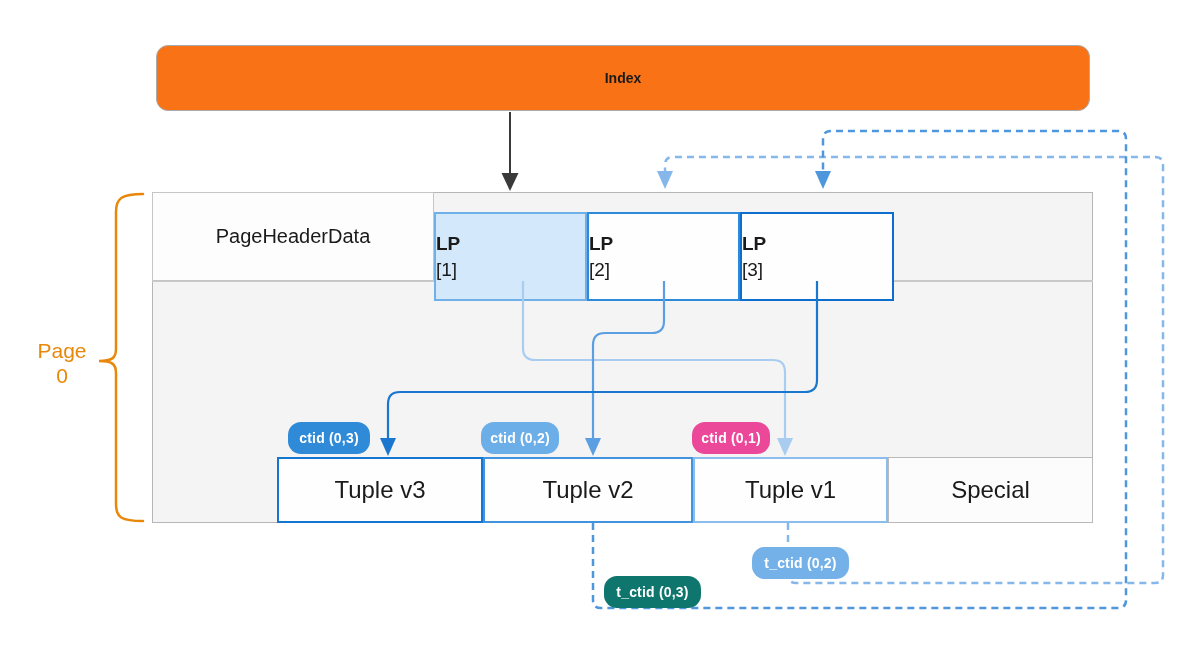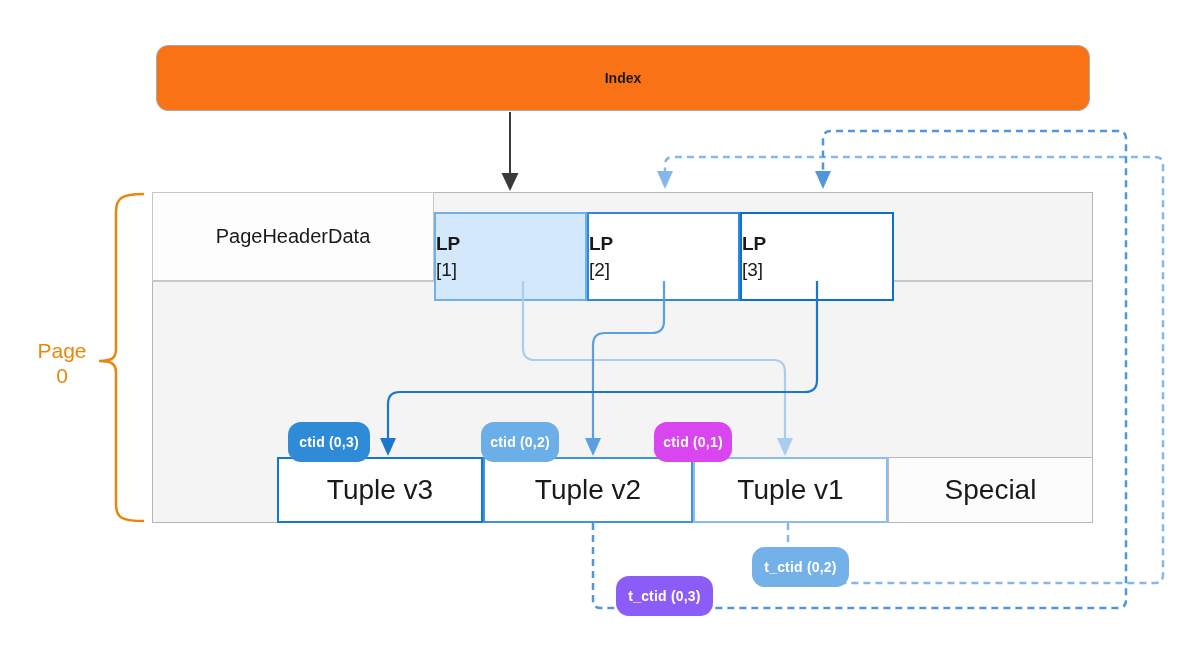--- a/index.html
+++ b/index.html
@@ -26,33 +26,33 @@
   .lp-box { top:192px; height:89px; display:flex; flex-direction:column;
     align-items:flex-start; justify-content:center; line-height:26px;
     font-size:19px; z-index:3; background:#fefefe;margin-top:20px; }
   .lp-box .lp-name { font-weight:700; }
   .lp1 { left:434px; width:153px; background:#d3e8fa; border:2px solid #6fb0e9; }
   .lp2 { left:587px; width:153px; border:2px solid #2e8ad9; }
   .lp3 { left:740px; width:154px; border:2.5px solid #0d6ecd; }
 
   .tuple-box { top:457px; height:66px; background:#fefefe;
     display:flex; align-items:center; justify-content:center;
-    font-size:28px; font-weight:500; z-index:3; }
+    font-size:24px; font-weight:500; z-index:3; }
   .tuple-v3 { left:277px; width:206px; border:2px solid #1576d2; }
   .tuple-v2 { left:483px; width:210px; border:2px solid #4093dc; }
   .tuple-v1 { left:693px; width:195px; border:2px solid #8abced; }
   .tuple-special { left:888px; width:205px; border:1.5px solid #b9b9b9; background:#fcfcfc; }
 
-  .pill { height:40px; border-radius:13px; color:#ffffff;
+  .pill { height:32px; border-radius:13px; color:#ffffff;
     font-size:14px; font-weight:700; display:flex; align-items:center;
     justify-content:center; z-index:6; letter-spacing:0.2px; }
   .pill-ctid3  { left:288px; top:422px; width:82px; background:#2f8ad8; }
   .pill-ctid2  { left:481px; top:422px; width:78px; background:#6caee7; }
-  .pill-ctid1  { left:654px; top:422px; width:78px; background:#d946ef; }
-  .pill-tctid3 { left:604px; top:576px; width:97px; background:#8b5cf6;margin-left:12px; }
+  .pill-ctid1  { left:692px; top:422px; width:78px; background:#ec4899; }
+  .pill-tctid3 { left:604px; top:576px; width:97px; background:#0f766e; }
   .pill-tctid2 { left:752px; top:547px; width:97px; background:#74b1e8; }
 
   .page-label { left:24px; top:338px; width:76px; text-align:center;
     color:#e8870a; font-size:21px; line-height:25px; font-weight:500; z-index:3; }
   .page-label span { display:block; }
 
   svg#wires { left:0; top:0; width:1200px; height:655px; z-index:5;
     pointer-events:none; }
 </style>
 </head>

